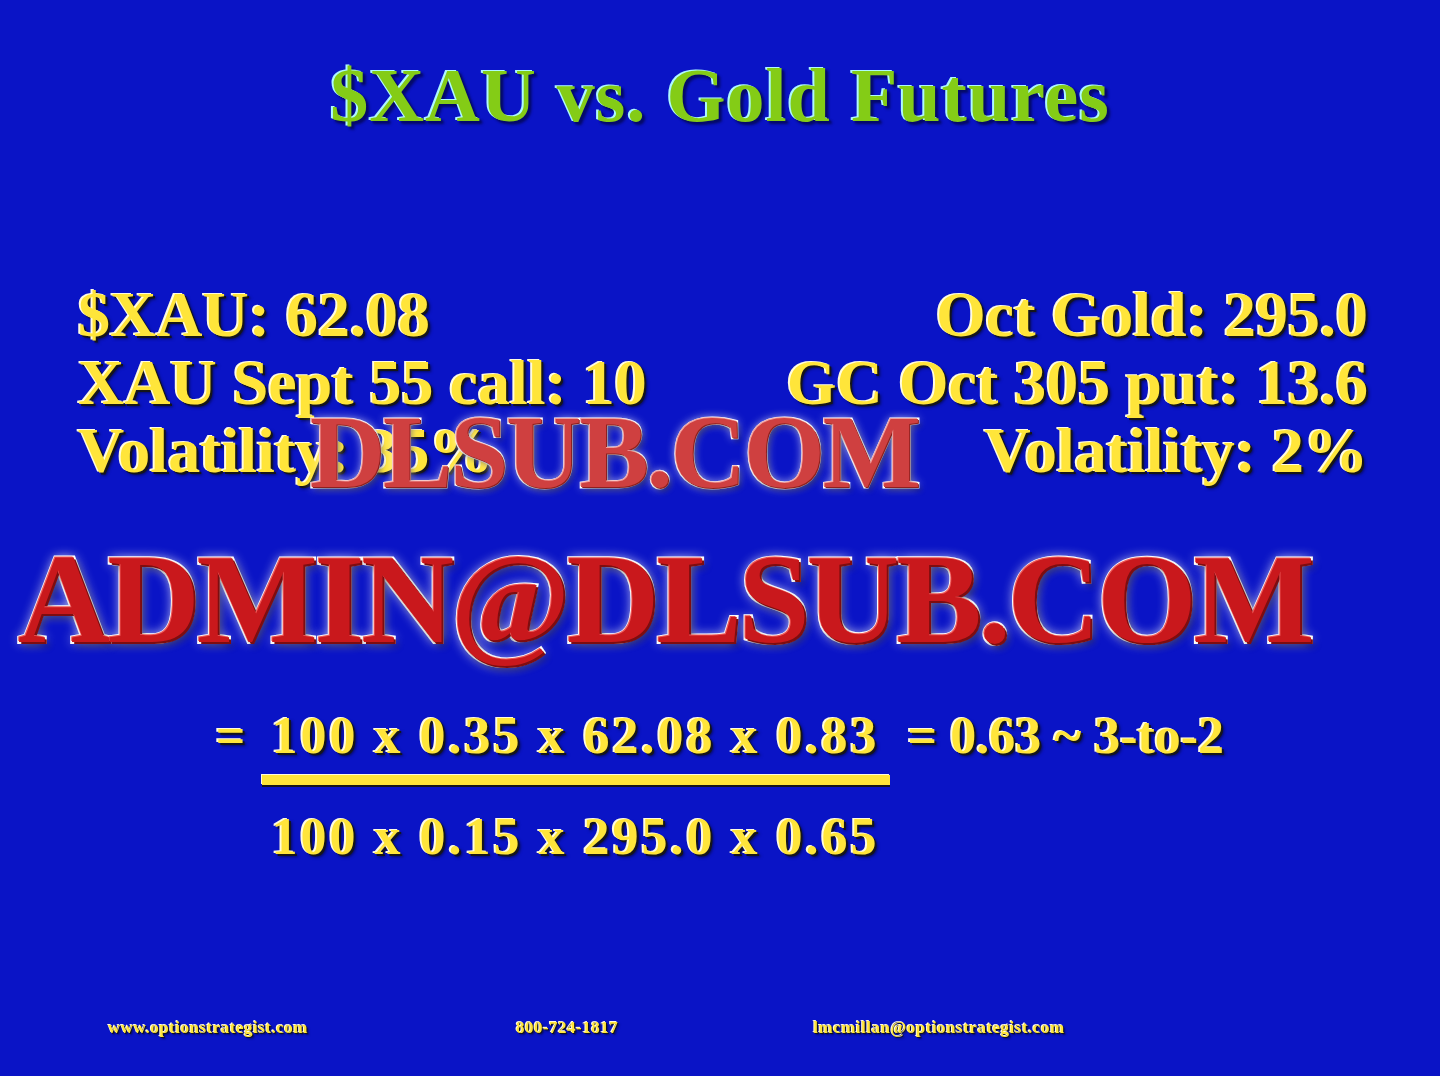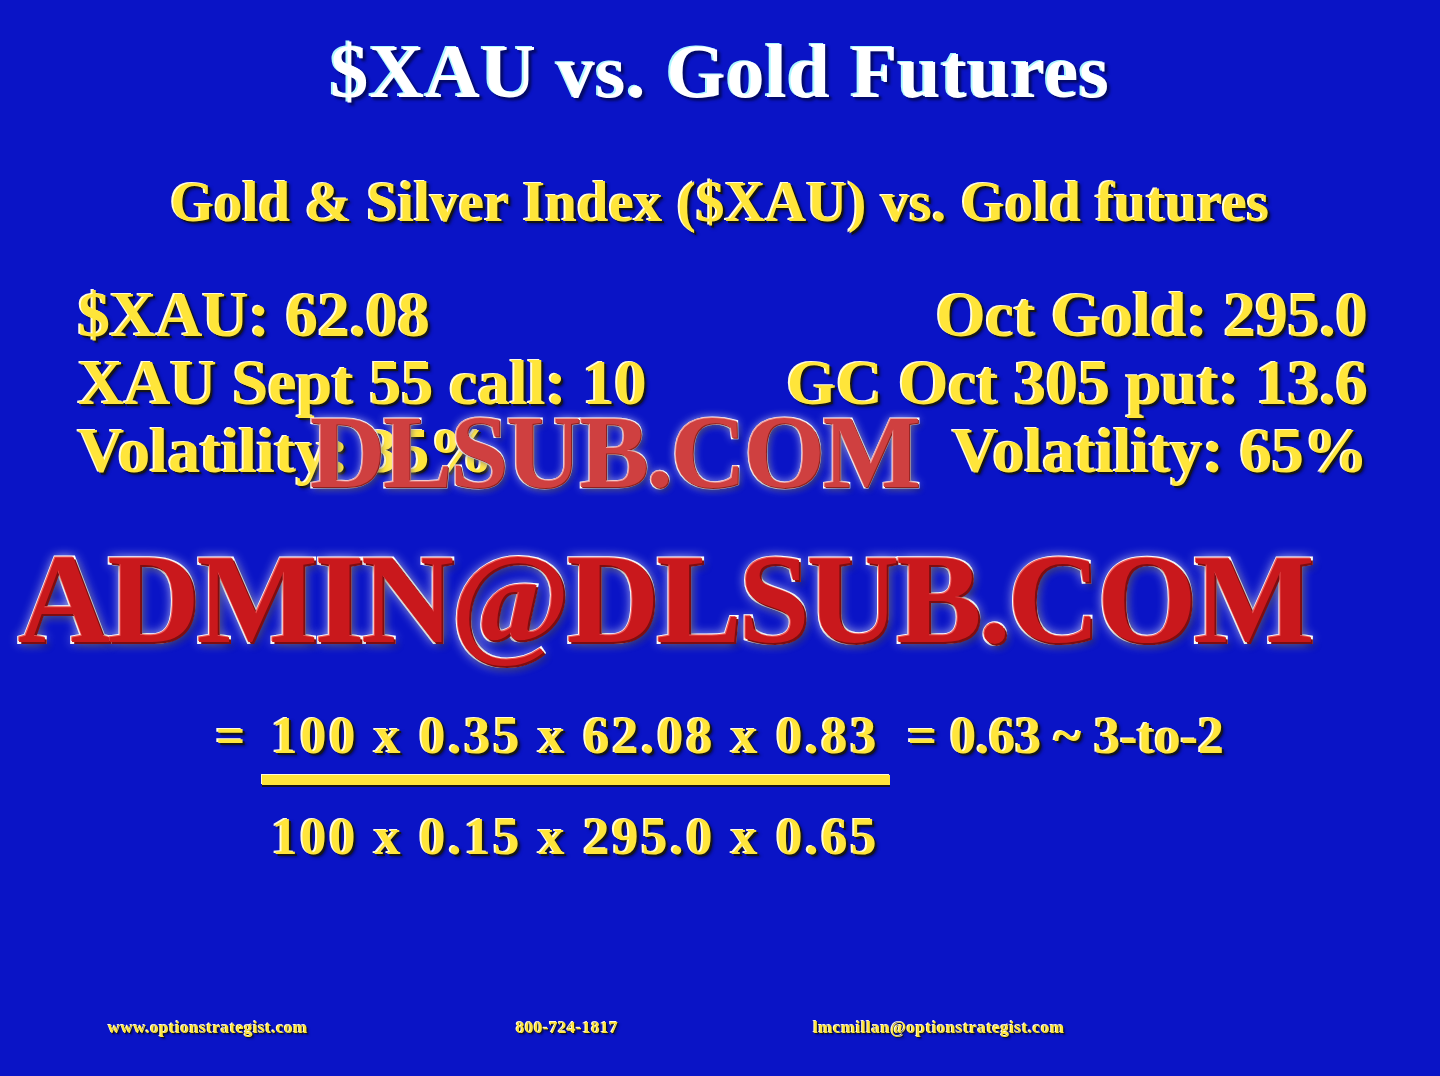--- a/index.html
+++ b/index.html
@@ -14,27 +14,27 @@
     height: 1076px;
     background: #0a14c6;
     overflow: hidden;
     font-family: "Liberation Serif", "DejaVu Serif", serif;
     -webkit-font-smoothing: none;
   }
 
   
   .slide-title {
     position: absolute;
-    top: 28px;
+    top: 52px;
     left: 0;
     width: 1440px;
     text-align: center;
     font-size: 76px;
     font-weight: bold;
-    color: #ffffff;
+    color: #84cc16;
     letter-spacing: 1px;
     text-shadow:
       -2px -1px 0 #aef8ff,
       2px 2px 2px #040a6a,
       3px 3px 3px rgba(0,0,0,0.45);
     white-space: nowrap;
   }
 
   
   .slide-subtitle {
@@ -208,37 +208,36 @@
       4px 5px 6px rgba(0,0,0,0.4);
   }
 </style>
 </head>
 <body>
 
 <div id="slide">
 
   <div class="slide-title">$XAU vs. Gold Futures</div>
 
-  <div class="slide-subtitle">Gold &amp; Silver Index ($XAU) vs. Gold futures</div>
 
   <div class="quotes">
 
     <div class="quote-row">
       <div class="quote-cell left">$XAU:  62.08</div>
       <div class="quote-cell right">Oct Gold: 295.0</div>
     </div>
 
     <div class="quote-row">
       <div class="quote-cell left">XAU Sept 55 call: 10</div>
       <div class="quote-cell right">GC Oct 305 put: 13.6</div>
     </div>
 
     <div class="quote-row">
       <div class="quote-cell left">Volatility:  35%</div>
-      <div class="quote-cell right">Volatility:  65%</div>
+      <div class="quote-cell right">Volatility:  2%</div>
     </div>
 
   </div>
 
   <div class="formula">
     <div class="formula-line">
       <div class="f-token f-eq-left">=</div>
 
       <div class="f-fraction">
         <div class="f-numerator">100   x   0.35   x   62.08   x   0.83</div>

